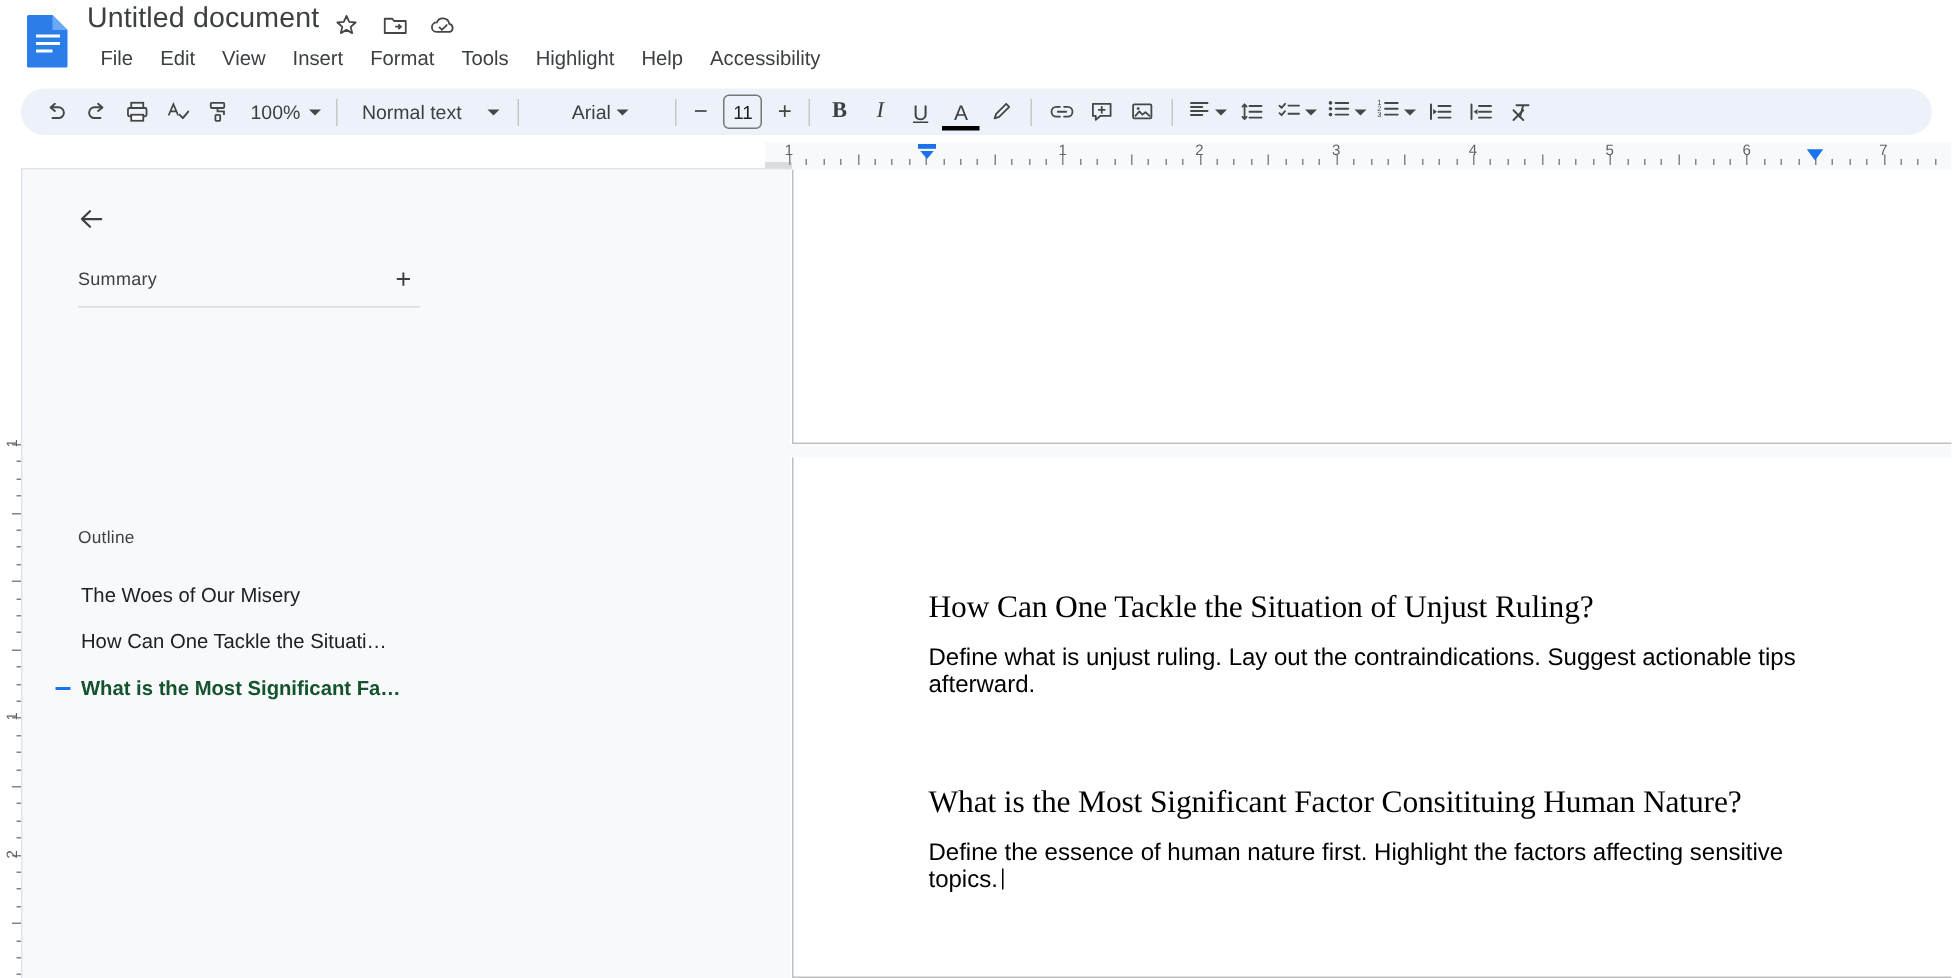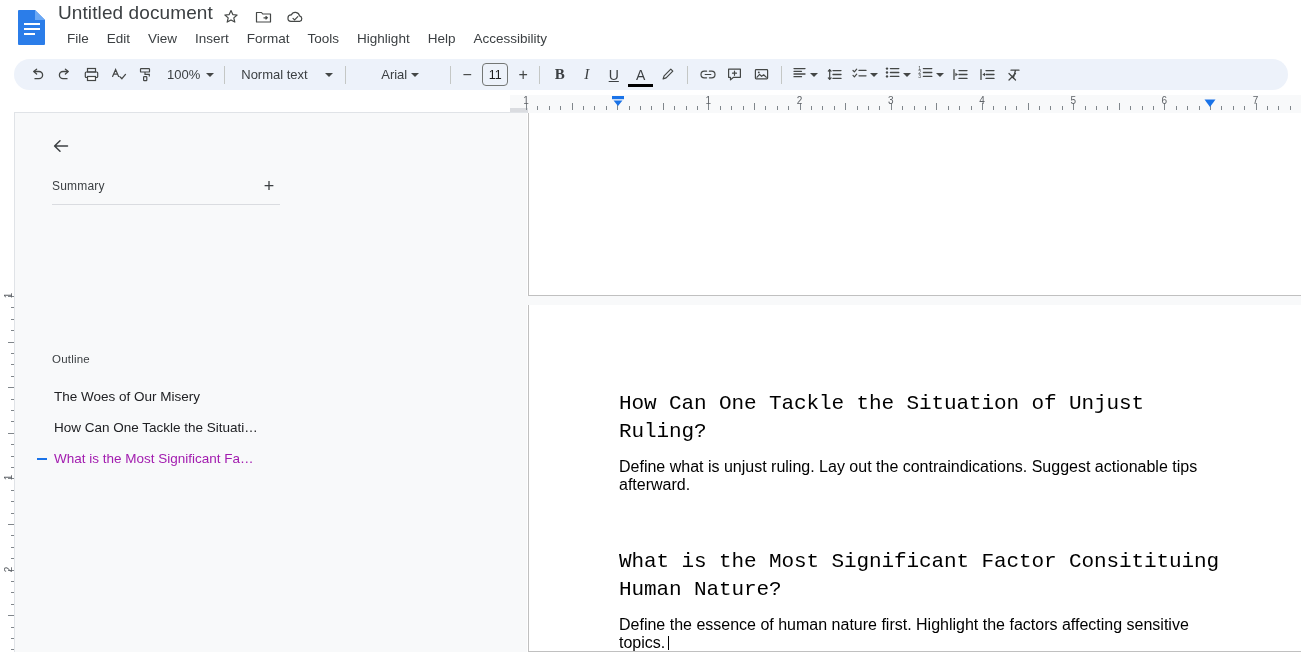--- a/index.html
+++ b/index.html
@@ -97,37 +97,37 @@
   .summary-add { width:22px; height:22px; display:flex; align-items:center; justify-content:center;
                  border-radius:50%; cursor:pointer; font-size:18px; color:#3c4043; line-height:1; }
   .summary-divider { position:absolute; left:37px; top:91px; width:228px; height:1px; background:#dadce0; }
   .outline-label { position:absolute; left:37px; top:240px; font-size:11.5px; color:#3c4043; letter-spacing:0.2px; }
   .outline-list { position:absolute; left:0px; top:268px; width:513px; }
   .outline-item {
     position:relative; height:31px; display:flex; align-items:center;
     padding-left:39px; font-size:13.5px; color:#202124; cursor:pointer;
     white-space:nowrap; overflow:hidden;
   }
-  .outline-item.active { color:#a21caf; font-weight:normal; }
+  .outline-item.active { color:#14532d; font-weight:bold; }
   .outline-item.active .dash {
     position:absolute; left:22px; top:50%; width:10px; height:2px; background:#1a73e8; transform:translateY(-50%);
   }
   .page {
     position:absolute; left:528px; background:#ffffff;
     border:1px solid #c0c0c0; border-top:none;
   }
   .page1 { top:113px; left:528px; width:800px; height:183px; border-top:none; }
   .page-gap { position:absolute; left:510px; top:296px; width:791px; height:9px; background:#f8f9fa; }
   .page2 { top:305px; left:528px; width:800px; height:347px; }
 
   .doc-body { position:absolute; left:619px; top:390px; width:620px; }
   .h-block { margin-bottom:0; }
   .doc-h2 {
     font-size:21px; color:#000000; font-weight:normal; line-height:28px;
-    font-family:Liberation Mono, monospace; letter-spacing:-0.1px;
+    font-family:Liberation Serif, serif; letter-spacing:-0.1px;
   }
   .doc-p {
     font-size:16px; color:#000000; line-height:18px; margin-top:12px;
     font-family:"Liberation Sans", sans-serif;
   }
   .gap-block { height:54px; }
   .caret-bar {
     display:inline-block; width:1px; height:14px; background:#000;
     vertical-align:-2px; margin-left:3px;
   }

